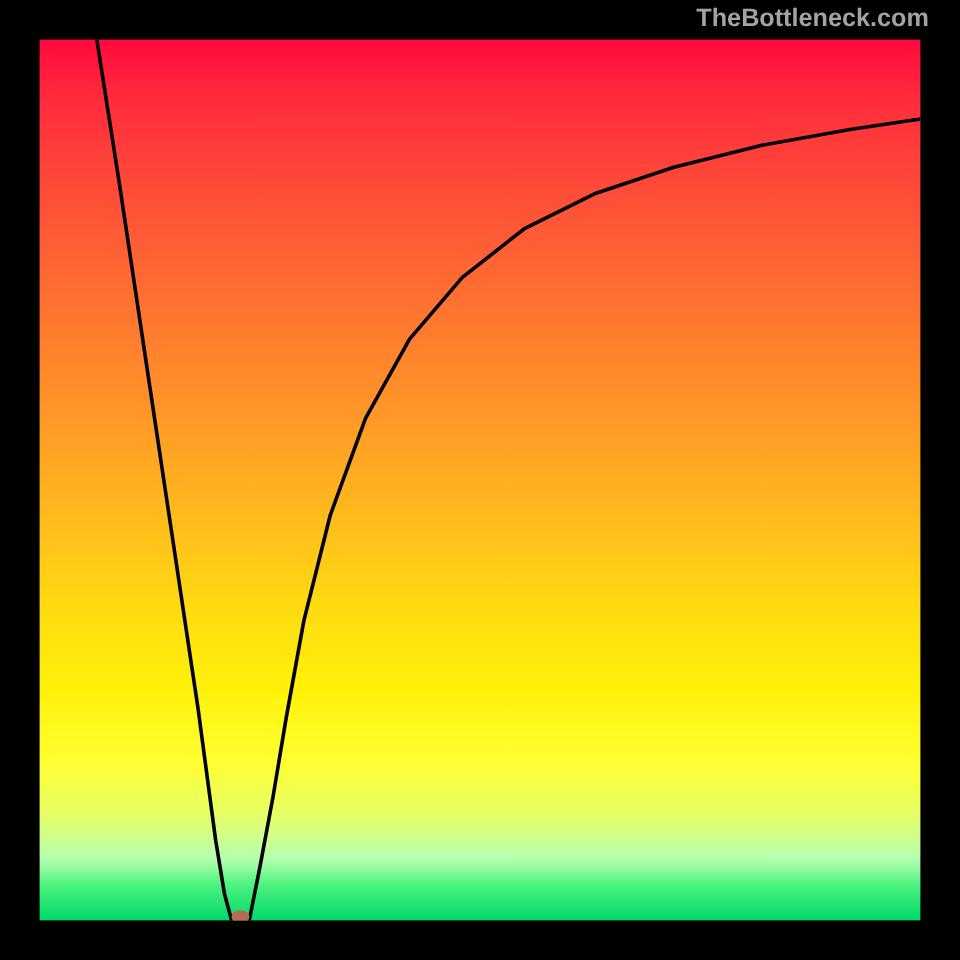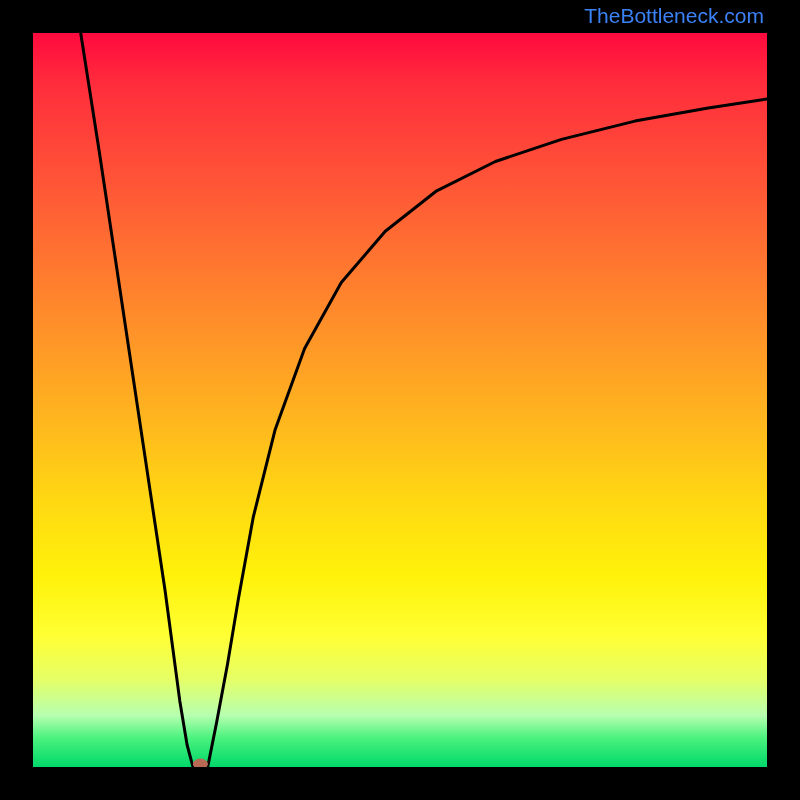--- a/index.html
+++ b/index.html
@@ -37,24 +37,24 @@
       #e6ff66 88%,
       #b6ffb0 93%,
       #4cf27e 96%,
       #00d96a 100%
     );
     overflow: hidden;
   }
   .attribution {
     position: absolute;
     top: 4px;
-    right: 36px;
-    color: #3b82f6;
+    right: 26px;
+    color: #a3a3a3;
     font-size: 21px;
-    font-weight: 400;
+    font-weight: 700;
     letter-spacing: 0px;
   }
   svg.curve {
     position: absolute;
     inset: 0;
     width: 100%;
     height: 100%;
     overflow: visible;
   }
   .curve path {

